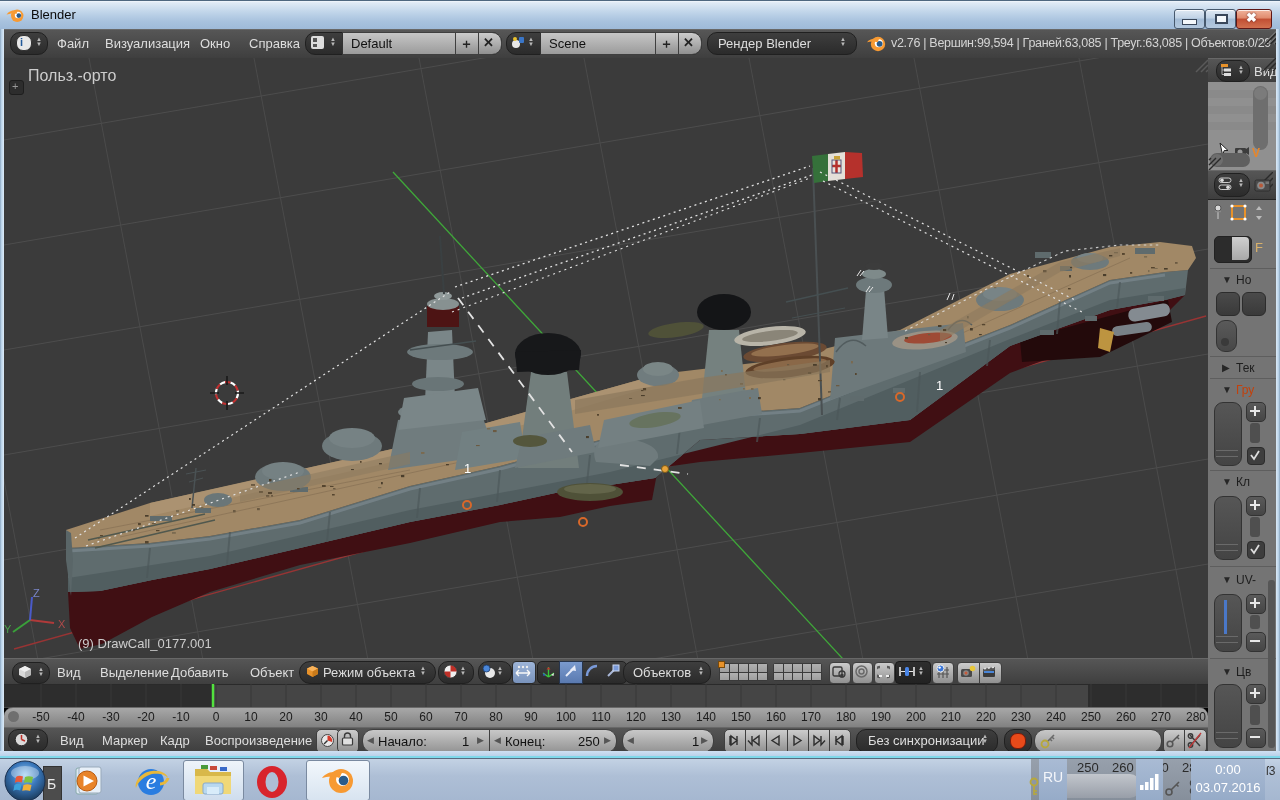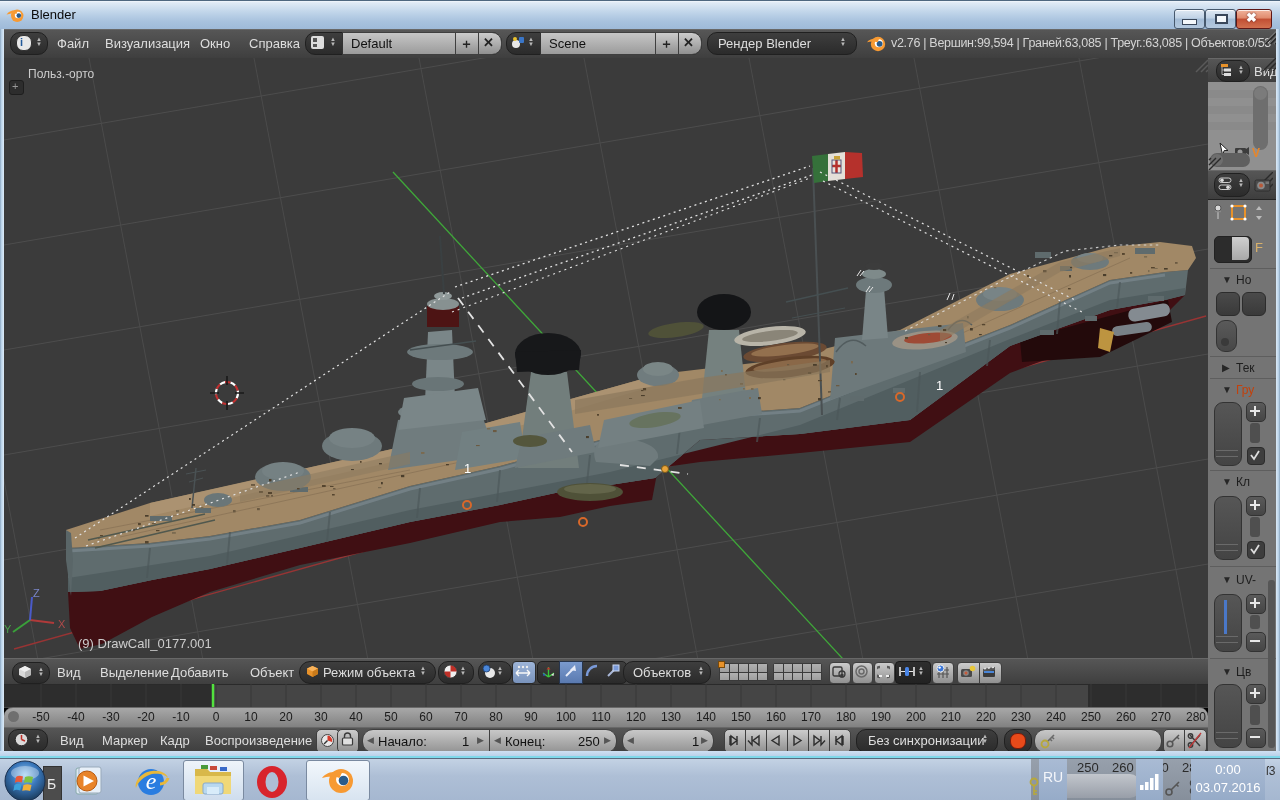--- a/index.html
+++ b/index.html
@@ -76,21 +76,21 @@
 <div class="abs pd" style="left:707px;top:32px;width:148px;height:21px;"></div>
 <div class="abs mtxt" style="left:718px;top:36px;">Рендер Blender</div>
 <div class="abs spin" style="left:840px;top:37px;">▲<br>▼</div>
 
 <svg class="abs" style="left:866px;top:34px" width="21" height="19" viewBox="0 0 21 19">
  <circle cx="12" cy="10" r="7.2" fill="#f79a33"></circle>
       <circle cx="12.8" cy="9.2" r="4" fill="#fff"></circle>
       <circle cx="13.6" cy="9.8" r="2.9" fill="#2a5b8a"></circle>
  <path d="M1 8.2 C3.5 4.8 9 3.8 13 5 L11.6 8.2 C7 7 4 7.8 1 8.2 Z" fill="#f79a33"></path>
 </svg>
-<div class="abs" style="left:891px;top:36px;font-size:12.5px;letter-spacing:-0.3px;color:#d4d4d4;white-space:nowrap;">v2.76 | Вершин:99,594 | Граней:63,085 | Треуг.:63,085 | Объектов:0/53</div>
+<div class="abs" style="left:891px;top:36px;font-size:12.5px;letter-spacing:-0.3px;color:#d4d4d4;white-space:nowrap;">v2.76 | Вершин:99,594 | Граней:63,085 | Треуг.:63,085 | Объектов:0/29</div>
 <svg class="abs" style="left:1262px;top:30px" width="16" height="15">
       <path d="M16 0 L2 14 M16 5 L7 14 M16 10 L12 14" stroke="#777" stroke-width="1.6" fill="none"></path>
       <path d="M16 1.5 L3.5 14 M16 6.5 L8.5 14 M16 11.5 L13 14" stroke="#262626" stroke-width="1.4" fill="none"></path>
     </svg>
 
 <div class="abs" style="left:4px;top:58px;width:1204px;height:600px;background:#3b3b3b;overflow:hidden;"></div>
 <svg class="abs" style="left:4px;top:58px" width="1204" height="600" viewBox="4 58 1204 600">
 <line x1="4" y1="140" x2="1208" y2="-66" stroke="#4d4d4d" stroke-width="1"></line>
 <line x1="4" y1="245" x2="1208" y2="39" stroke="#4d4d4d" stroke-width="1"></line>
 <line x1="4" y1="350" x2="1208" y2="144" stroke="#4d4d4d" stroke-width="1"></line>
@@ -334,21 +334,21 @@
 <g font-family="Liberation Sans" font-size="11">
 <line x1="30" y1="620" x2="54" y2="623" stroke="#b03a3a" stroke-width="2"></line>
 <text x="58" y="628" fill="#b04a4a">X</text>
 <line x1="30" y1="620" x2="13" y2="632" stroke="#3aa03a" stroke-width="2"></line>
 <text x="4" y="633" fill="#4aa04a">Y</text>
 <line x1="30" y1="620" x2="32" y2="597" stroke="#4a5ac8" stroke-width="2"></line>
 <text x="33" y="597" fill="#7a86c8">Z</text>
 </g>
 <path d="M1208,60 L1196,72 M1208,65 L1201,72 M1208,70 L1206,72" stroke="#5a5a5a" stroke-width="1.5"></path>
 </svg>
-<div class="abs" style="left:28px;top:67px;font-size:12px;color:#cdcdcd;">Польз.-орто</div>
+<div class="abs" style="left:28px;top:67px;font-size:16px;color:#cdcdcd;">Польз.-орто</div>
 <div class="abs" style="left:9px;top:80px;width:13px;height:13px;background:#2d2d2d;border:1px solid #1e1e1e;border-radius:3px;"></div>
 <div class="abs" style="left:12px;top:80px;font-size:11px;color:#999;">+</div>
 <div class="abs" style="left:78px;top:636px;font-size:13px;color:#cccccc;">(9) DrawCall_0177.001</div>
 
 <div class="abs hdr" style="left:4px;top:658px;width:1204px;height:26px;"></div>
 <div class="abs pd" style="left:12px;top:662px;width:36px;height:20px;"></div>
 <svg class="abs" style="left:18px;top:665px" width="15" height="14">
       <path d="M7,1 L13,4 L13,10 L7,13 L1,10 L1,4 Z" fill="#d8d8d8"></path>
       <path d="M7,1 L13,4 L7,7 L1,4 Z" fill="#efefef"></path>
       <path d="M7,7 L13,4 L13,10 L7,13 Z" fill="#b8b8b8"></path>

